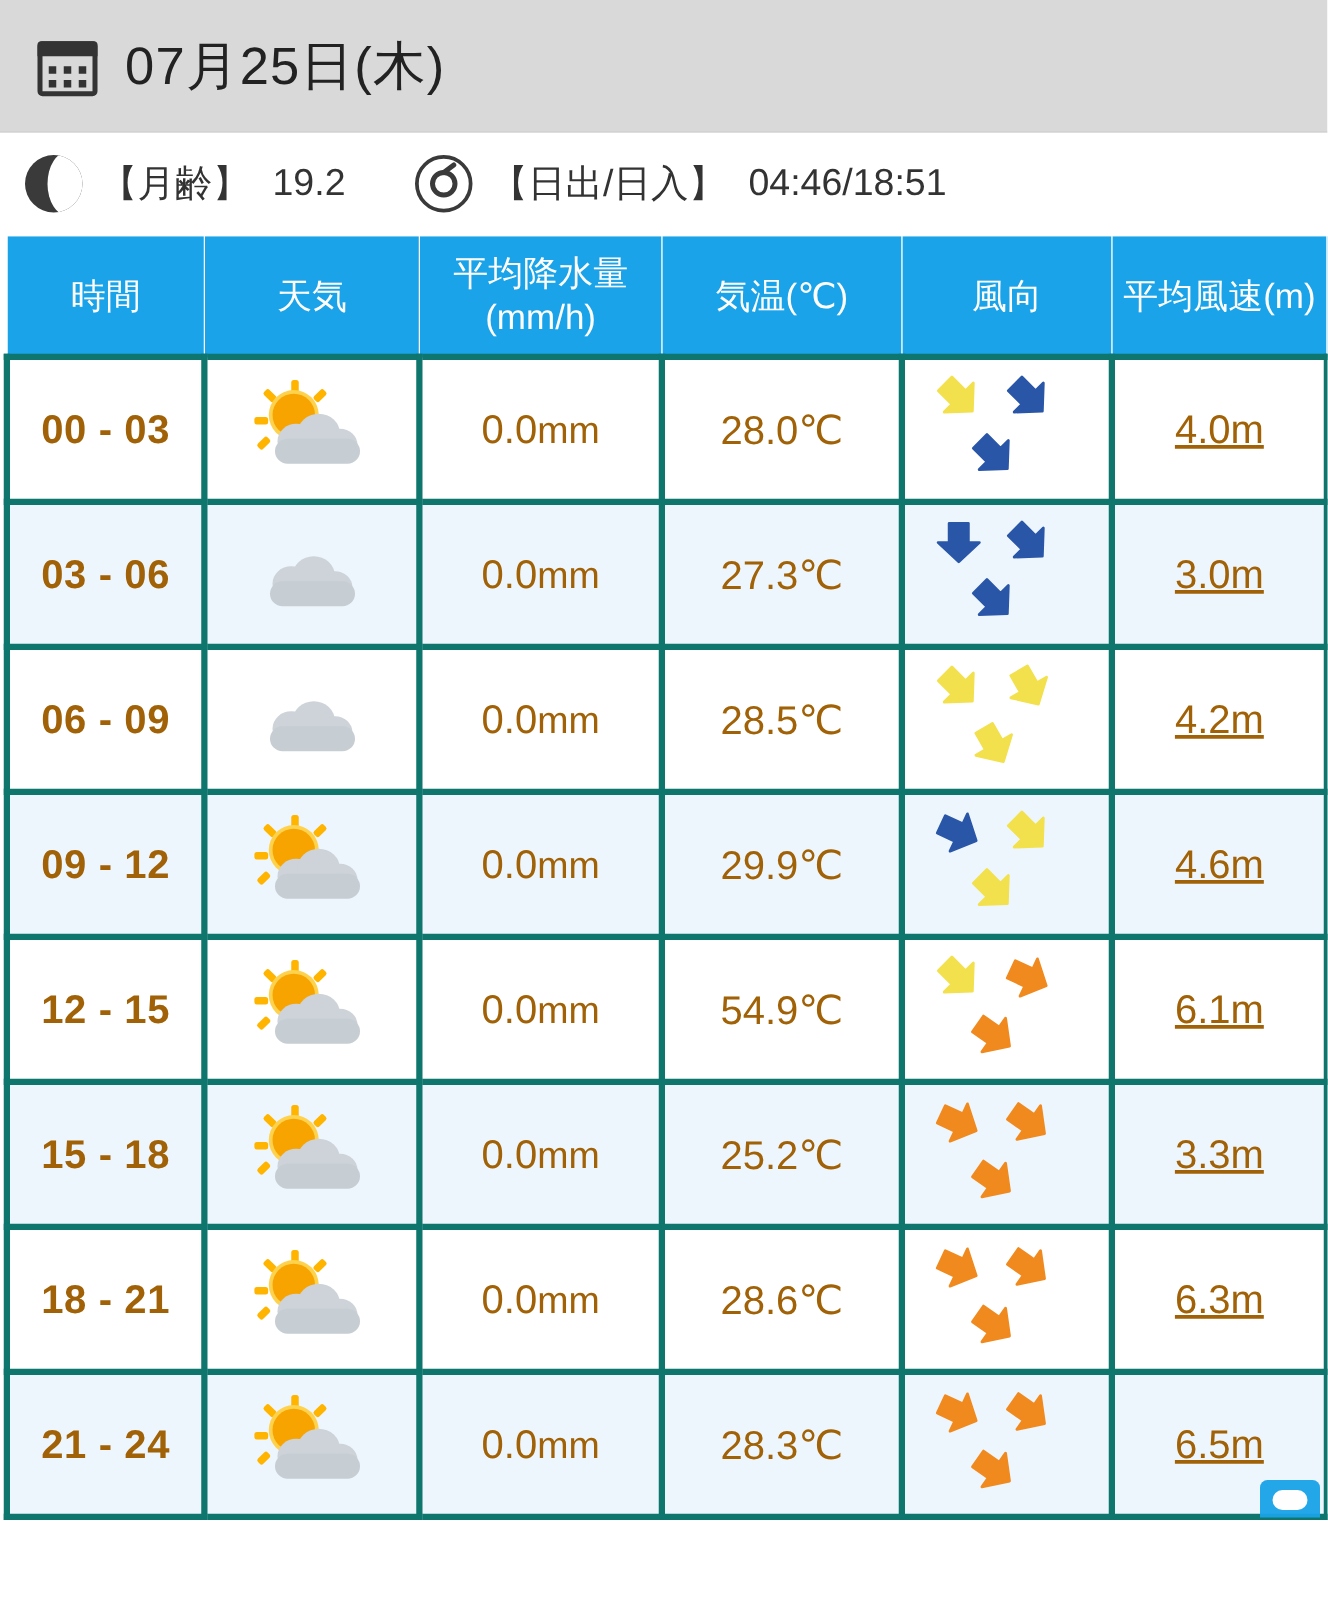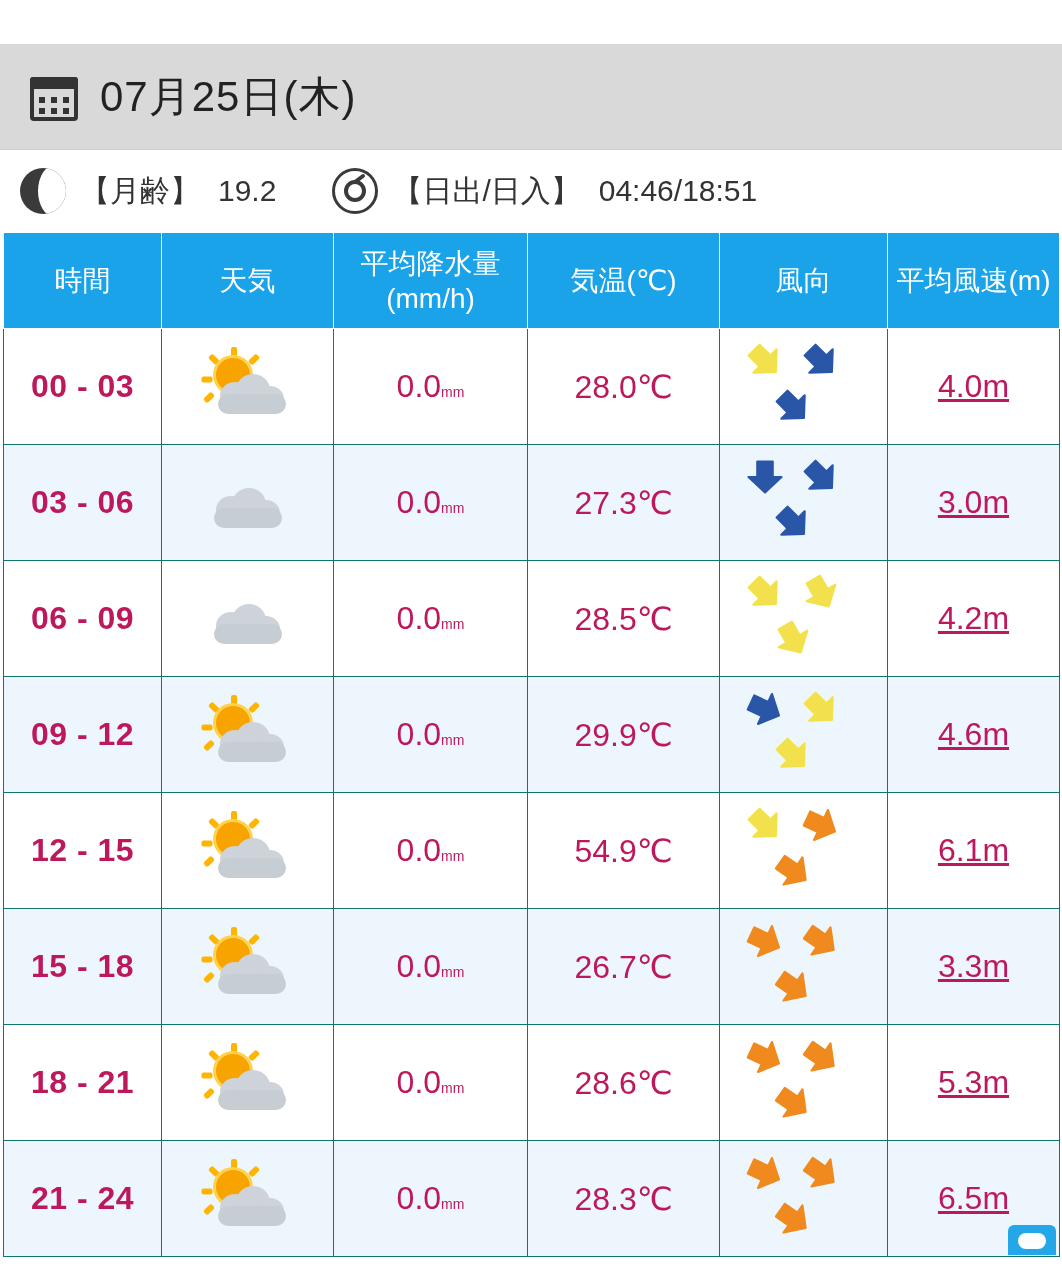--- a/index.html
+++ b/index.html
@@ -16,21 +16,20 @@
   }
 
   
   .date-header {
     background: #d9d9d9;
     height: 106px;
     display: flex;
     align-items: center;
     padding-left: 30px;
     border-bottom: 1px solid #cfcfcf;
-    margin-top: 44px;
   }
   .date-header .cal-icon {
     width: 48px;
     height: 48px;
     flex: 0 0 48px;
     position: relative;
     margin-right: 22px;
   }
   .cal-icon .cal-body {
     position: absolute;
@@ -126,38 +125,38 @@
     color: #ffffff;
     font-size: 28px;
     font-weight: normal;
     border: 1px solid #ffffff;
     padding: 12px 2px;
     line-height: 1.25;
     height: 96px;
     vertical-align: middle;
   }
   table.forecast td {
-    border: 1px solid #0f766e;
+    border: 5px solid #0f766e;
     text-align: center;
     vertical-align: middle;
     height: 116px;
     font-size: 32px;
-    color: #be185d;
+    color: #a16207;
   }
   tr.alt td { background: #eef6fd; }
 
   col.c-time { width: 158px; }
   col.c-weather { width: 172px; }
   col.c-rain { width: 194px; }
   col.c-temp { width: 192px; }
   col.c-dir { width: 168px; }
   col.c-speed { width: 172px; }
 
   .time-cell { font-weight: 600; font-size: 33px; letter-spacing: 0.5px; }
-  .rain-cell .unit { font-size: 14px; }
+  .rain-cell .unit { font-size: 30px; }
   .temp-cell { font-weight: 500; }
   .speed-cell { font-weight: 500; text-decoration: underline; }
 
   
   .wicon {
     width: 92px; height: 62px;
     position: relative;
     margin: 0 auto;
   }
   .wicon .sun {
@@ -545,21 +544,21 @@
               <div class="sun"></div>
               <div class="cloud">
                 <div class="c1"></div>
                 <div class="c2"></div>
                 <div class="c3"></div>
                 <div class="base"></div>
               </div>
             </div>
           </td>
           <td class="rain-cell">0.0<span class="unit">mm</span></td>
-          <td class="temp-cell">26.7℃</td>
+          <td class="temp-cell">25.2℃</td>
           <td class="wind-cell">
             <div class="wind-wrap">
               <span class="arrow a-pos1">
                 <svg viewBox="0 0 40 40" style="transform:rotate(25deg)">
                   <g fill="#f08a1e" stroke="#f08a1e" stroke-width="2" stroke-linejoin="round">
                     <path d="M6 13 L20 13 L20 5 L34 20 L20 35 L20 27 L6 27 Z"></path>
                   </g>
                 </svg>
               </span>
               <span class="arrow a-pos2">
@@ -619,21 +618,21 @@
               </span>
               <span class="arrow a-pos3">
                 <svg viewBox="0 0 40 40" style="transform:rotate(35deg)">
                   <g fill="#f08a1e" stroke="#f08a1e" stroke-width="2" stroke-linejoin="round">
                     <path d="M6 13 L20 13 L20 5 L34 20 L20 35 L20 27 L6 27 Z"></path>
                   </g>
                 </svg>
               </span>
             </div>
           </td>
-          <td class="speed-cell">5.3m</td>
+          <td class="speed-cell">6.3m</td>
         </tr>
         <tr class="alt">
           <td class="time-cell">21 - 24</td>
           <td>
             <div class="wicon">
               <div class="ray" style="left:29px;top:-9px;transform:rotate(0deg)"></div>
               <div class="ray" style="left:9px;top:-2px;transform:rotate(-45deg)"></div>
               <div class="ray" style="left:49px;top:-2px;transform:rotate(45deg)"></div>
               <div class="ray" style="left:2px;top:18px;transform:rotate(-90deg)"></div>
               <div class="ray" style="left:4px;top:36px;transform:rotate(-135deg)"></div>

